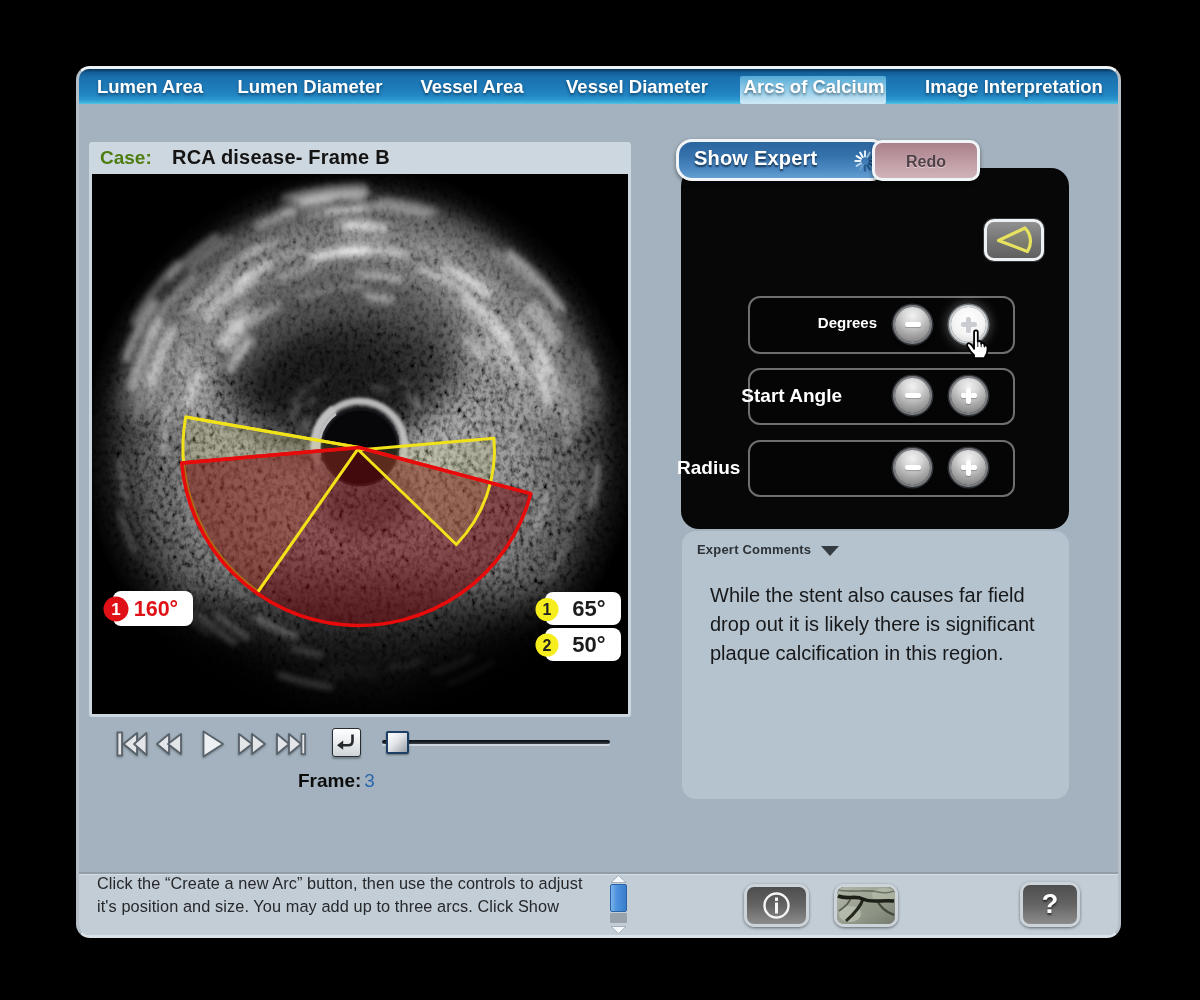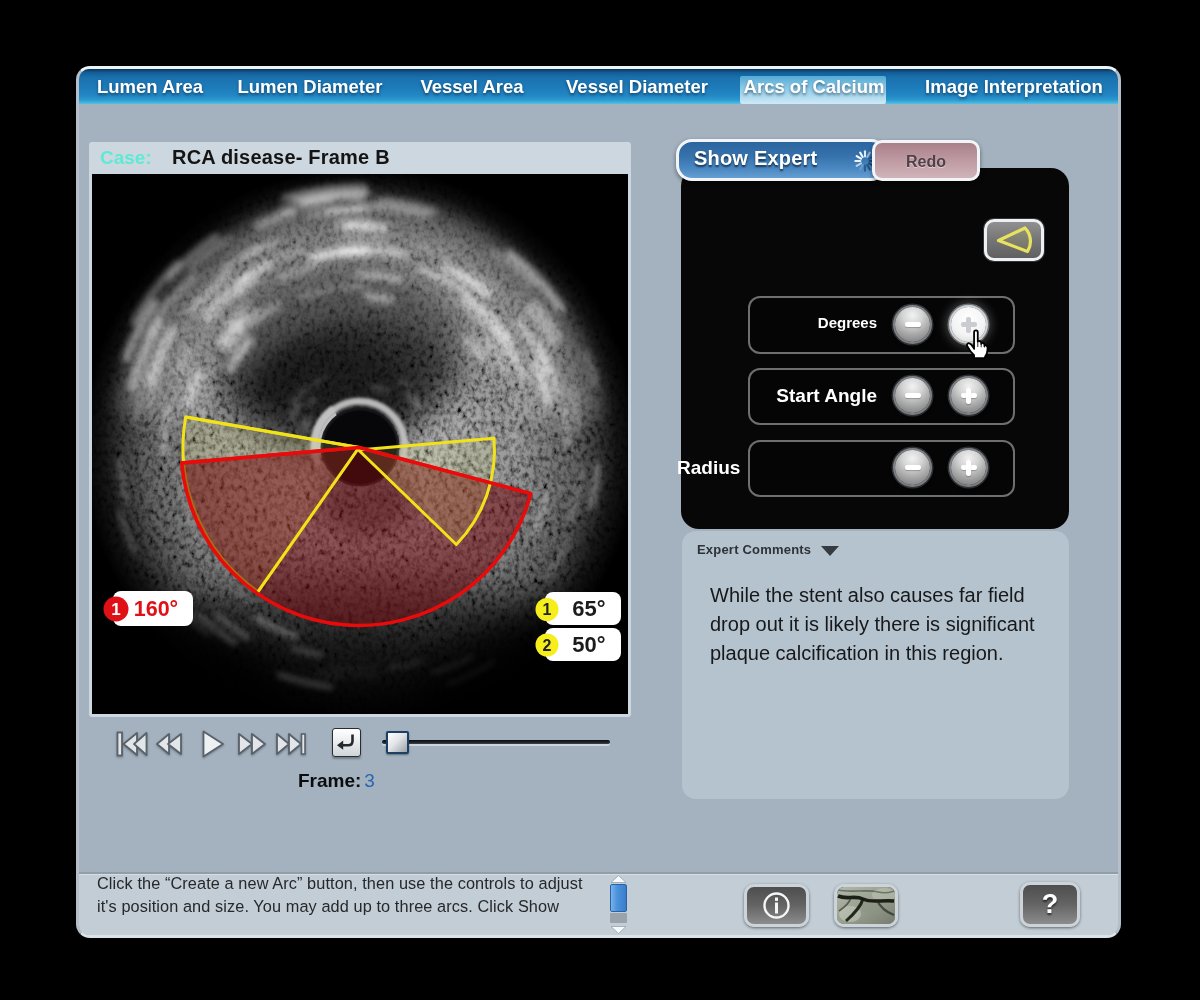--- a/index.html
+++ b/index.html
@@ -17,21 +17,21 @@
   .tabbar{left:79px;top:69px;width:1039px;height:35px;border-radius:10px 10px 0 0;
           background:linear-gradient(180deg,#0a3458 0%,#135d97 10%,#1a71ae 25%,#1e7cba 55%,#2387c4 75%,#2b98cf 88%,#45b8de 97%,#55c4e6 100%);}
   .tab{position:absolute;top:0;height:35px;line-height:36px;transform:translateX(-50%);
        color:#fff;font-size:18.5px;font-weight:bold;white-space:nowrap;
        text-shadow:0 2px 3px rgba(0,25,50,.55);z-index:2;}
   .tab-highlight{left:740px;top:76px;width:146px;height:28px;border-radius:2px;
        background:linear-gradient(180deg,#54aad6 0%,#8ecbe8 45%,#cfeaf6 100%);z-index:1;}
 
   
   .case-panel{left:89px;top:142px;width:542px;height:575px;background:#cdd7df;border-radius:3px;}
-  .case-label{left:100px;top:147px;font-size:19px;font-weight:bold;color:#5eead4;}
+  .case-label{left:100px;top:147px;font-size:19px;font-weight:bold;color:#4d7c0f;}
   .case-title{left:172px;top:146px;font-size:20px;font-weight:bold;color:#141414;letter-spacing:.2px;}
   .ivus{left:92px;top:174px;width:536px;height:540px;background:#000;}
 
   
   .pbicon{filter:drop-shadow(0 1.5px 1px rgba(20,25,35,.35));}
   .loop-btn{left:332px;top:728px;width:29px;height:29px;border-radius:3px;border:1.8px solid #272c31;
             background:linear-gradient(180deg,#ffffff 0%,#e7eaec 55%,#cfd4d8 100%);
             box-shadow:0 2px 2px rgba(20,25,35,.35);}
   .slider-track{left:382px;top:740px;width:228px;height:4px;border-radius:3px;
             background:linear-gradient(180deg,#0a0d11 0%,#20262c 60%,#3e464e 100%);
@@ -58,21 +58,21 @@
   .ctrl-panel{z-index:1;left:681px;top:168px;width:388px;height:361px;background:#070707;border-radius:18px;}
   .create-label{z-index:2;left:709px;top:230px;font-size:19px;font-weight:bold;color:#fff;letter-spacing:.1px;}
   .arc-btn{z-index:2;left:984px;top:219px;width:60px;height:42px;border-radius:10px;border:3px solid #eef1f3;
            background:linear-gradient(180deg,#909090 0%,#757575 50%,#606060 100%);
            box-shadow:0 0 0 1px #333;}
   .ctrl-row{z-index:2;width:267px;height:57px;border:2px solid #6f6f6f;border-radius:12px;background:rgba(0,0,0,.2);}
   .row-degrees{left:748px;top:296px;height:58px;}
   .row-start{left:748px;top:368px;}
   .row-radius{left:748px;top:440px;}
   .lbl-degrees{z-index:2;left:677px;top:314px;width:200px;text-align:right;color:#fff;font-size:15px;font-weight:bold;}
-  .lbl-start{z-index:2;left:677px;top:385px;width:200px;text-align:right;color:#fff;font-size:19px;font-weight:bold;}
+  .lbl-start{z-index:2;left:642px;top:385px;width:200px;text-align:right;color:#fff;font-size:19px;font-weight:bold;}
   .lbl-radius{z-index:2;left:677px;top:457px;width:200px;color:#fff;font-size:19px;font-weight:bold;}
   .pm{z-index:2;width:35px;height:35px;border-radius:50%;
       background:radial-gradient(circle at 50% 24%,#f2f2f2 0%,#d5d5d5 30%,#ababab 58%,#858585 85%,#727272 100%);
       box-shadow:0 0 0 2px rgba(150,154,158,.75),0 0 0 3.5px rgba(72,74,78,.65),0 3px 5px rgba(0,0,0,.65);}
   .pm.hover{background:radial-gradient(circle at 50% 35%,#ffffff 0%,#f4f4f4 55%,#d2d2d2 100%);
       box-shadow:0 0 0 2px rgba(215,219,223,.9),0 0 0 3.5px rgba(140,144,148,.7),0 3px 6px rgba(0,0,0,.55),0 0 12px 3px rgba(255,255,255,.4);}
   .pm .h{position:absolute;left:50%;top:50%;width:16px;height:4.6px;margin:-2.3px 0 0 -8px;border-radius:2px;background:#fff;
          box-shadow:0 1px 1px rgba(0,0,0,.25);}
   .pm .v{position:absolute;left:50%;top:50%;width:4.6px;height:16px;margin:-8px 0 0 -2.3px;border-radius:2px;background:#fff;
          box-shadow:0 1px 1px rgba(0,0,0,.25);}

